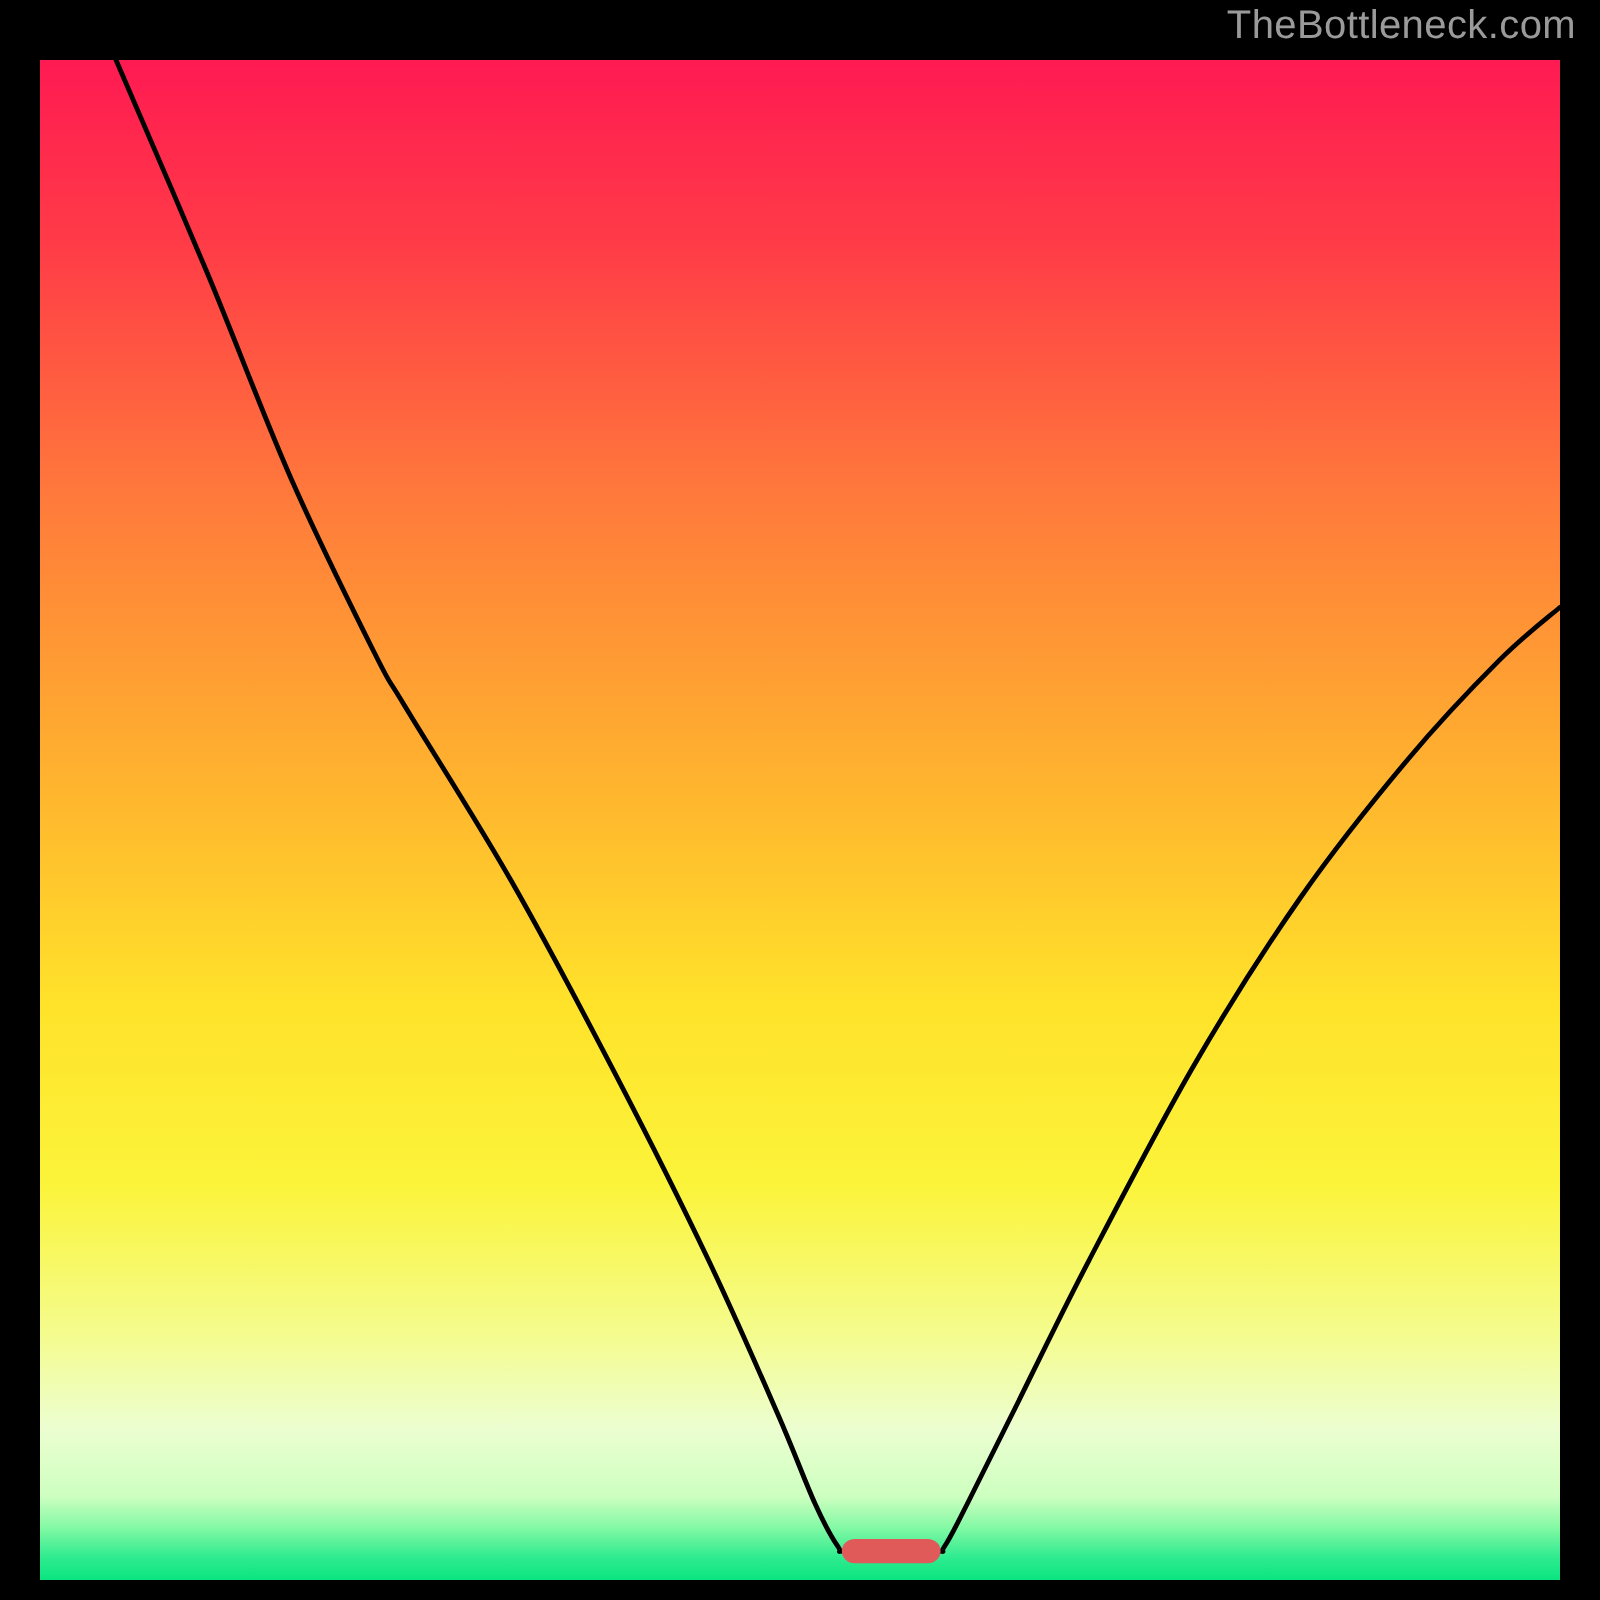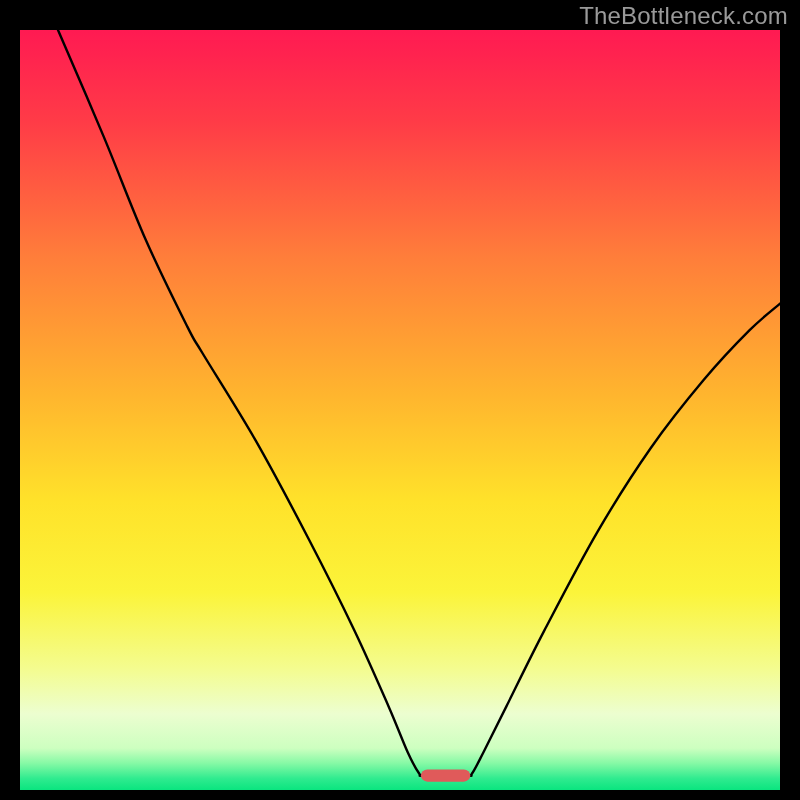--- a/index.html
+++ b/index.html
@@ -17,21 +17,21 @@
     top: 0;
     width: 800px;
     height: 800px;
     background: #000;
   }
   .watermark {
     position: absolute;
     top: 2px;
     right: 12px;
     color: #9a9a9a;
-    font-size: 24px;
+    font-size: 20px;
     font-weight: 400;
     letter-spacing: 0.2px;
     z-index: 10;
   }
   .plot {
     position: absolute;
     left: 20px;
     top: 30px;
     width: 760px;
     height: 760px;

